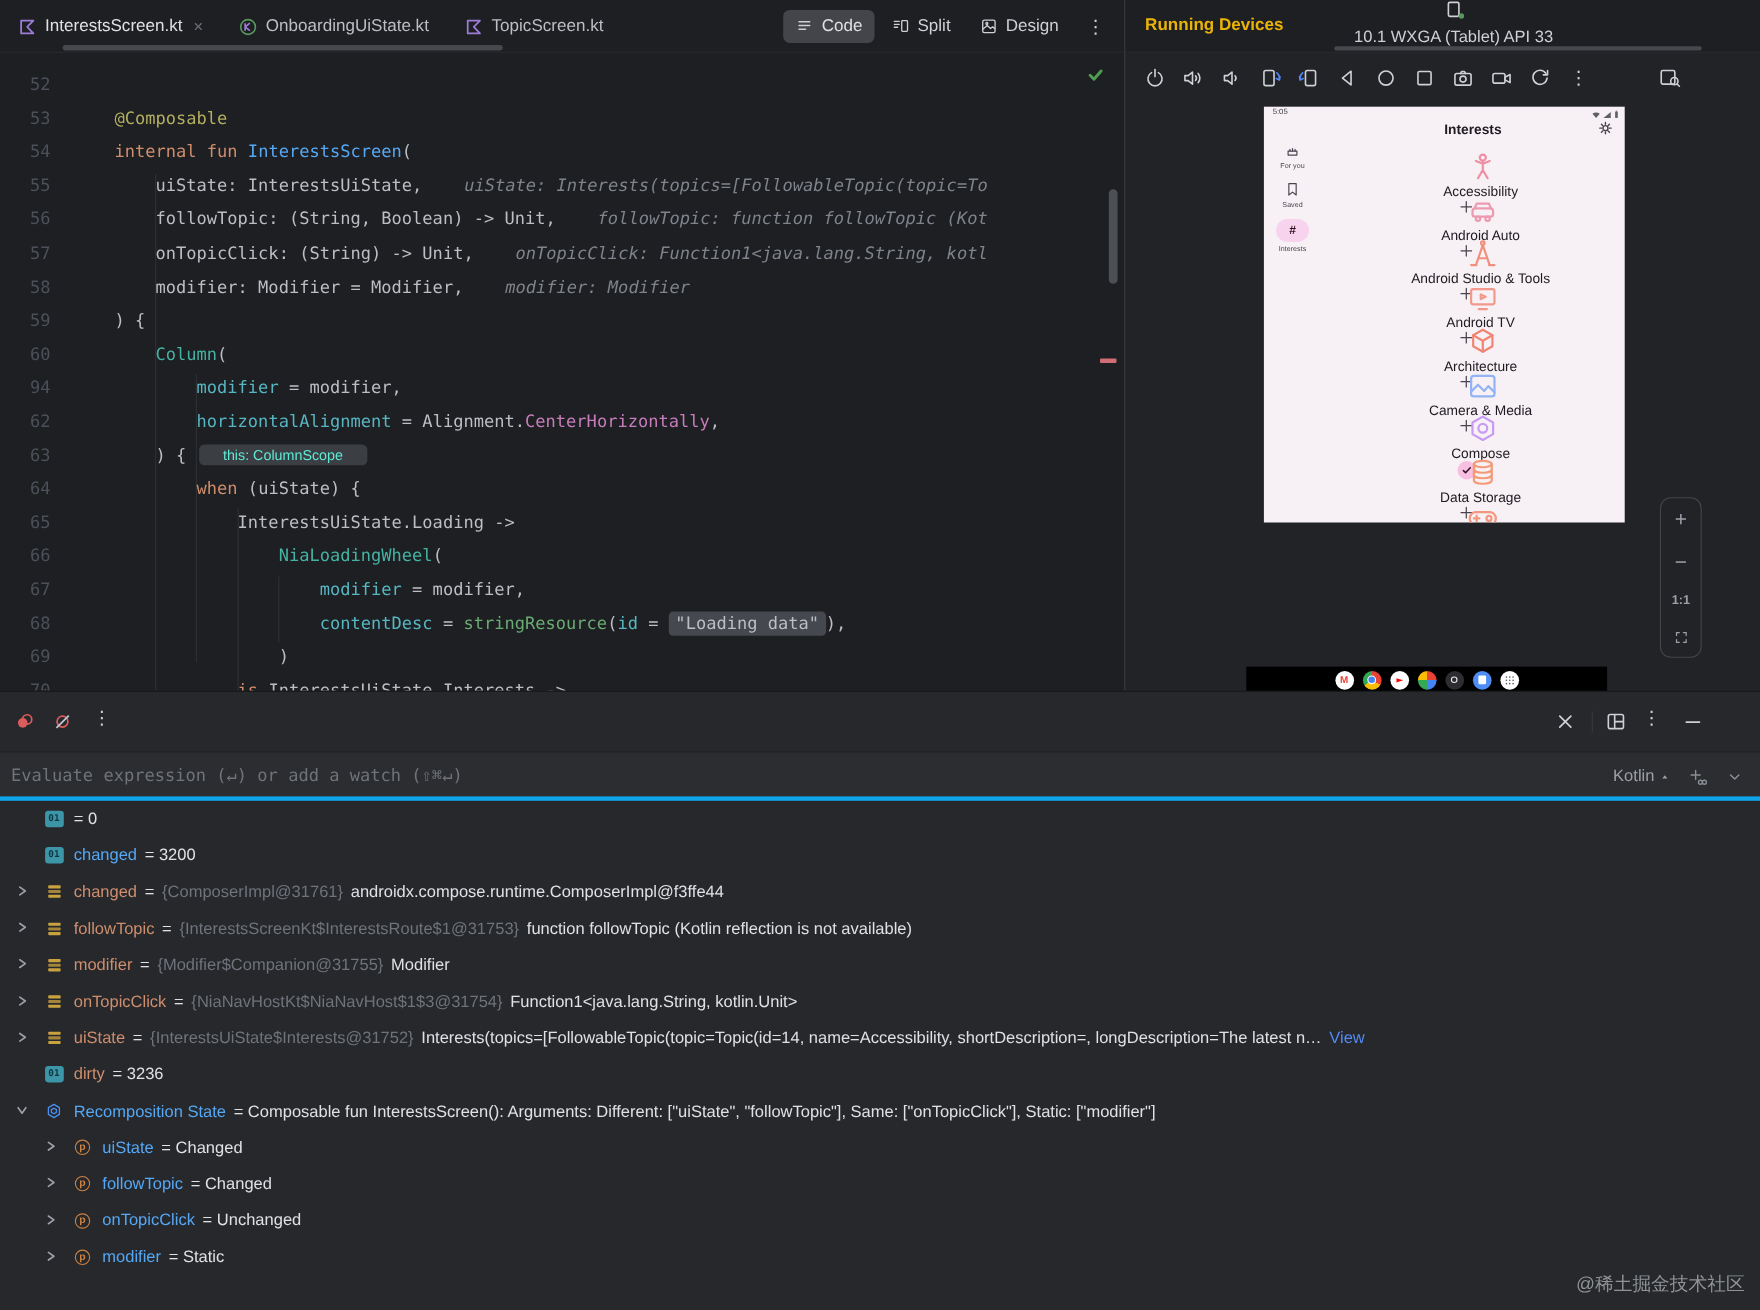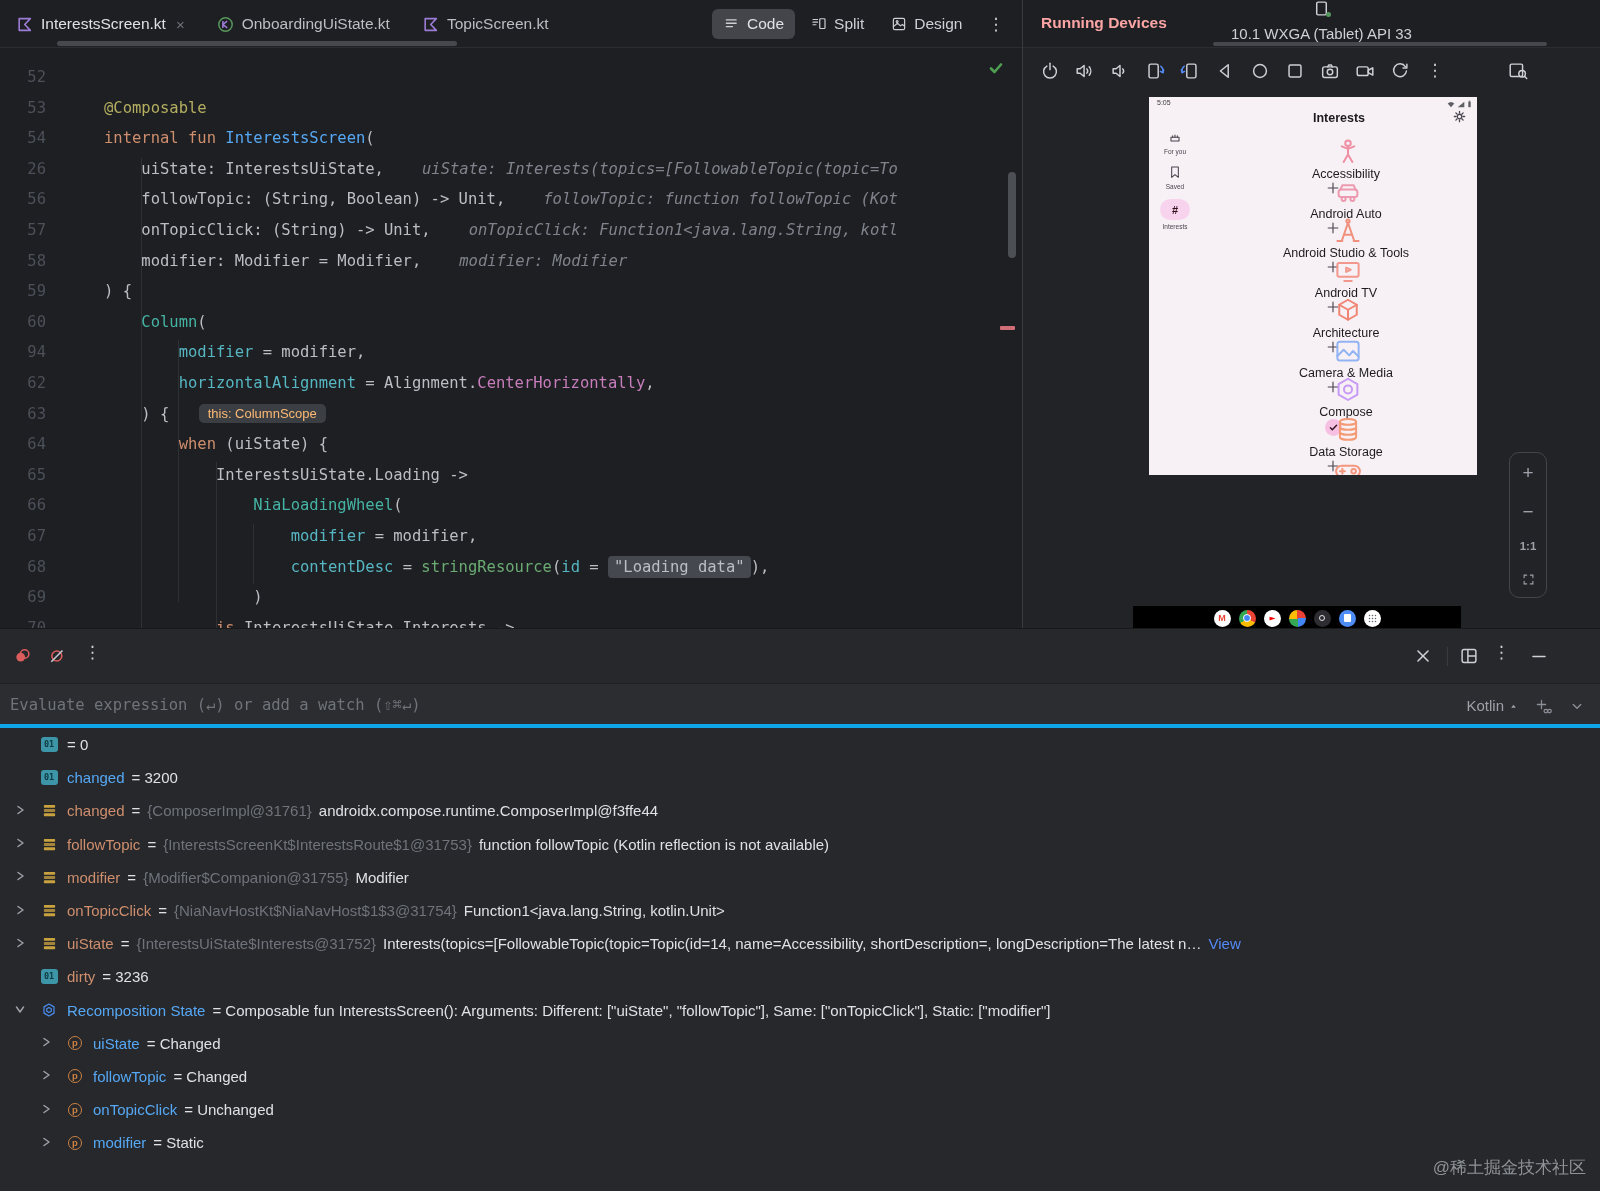--- a/index.html
+++ b/index.html
@@ -14,39 +14,39 @@
   .tab.active{color:#dfe1e5;}
   .tab .fic{width:17px;height:17px;color:#9d7cd8;}
   .tab .x{color:#6f737a;font-size:15px;margin-left:2px;}
   .tab-underline{position:absolute;left:57px;top:41px;width:400px;height:5px;border-radius:3px;background:#46484d;}
   #viewseg{position:absolute;left:712px;top:0;height:48px;display:flex;align-items:center;gap:4px;color:#ced0d6;font-size:15.5px;}
   .segbtn{display:flex;align-items:center;gap:6px;padding:6px 11px;border-radius:6px;}
   .segbtn.sel{background:#43454a;color:#dfe1e5;}
   .segbtn .sic{width:18px;height:18px;color:#ced0d6;}
   .kebab{color:#ced0d6;font-size:17px;letter-spacing:0;padding:0 10px;}
   #rd-header{position:absolute;left:1022px;top:0;width:578px;height:48px;border-left:1px solid #393b40;}
-  #rd-title{position:absolute;left:18px;top:14px;color:#fca5a5;font-size:15.5px;font-weight:700;}
+  #rd-title{position:absolute;left:18px;top:14px;color:#eab308;font-size:15.5px;font-weight:700;}
   #rd-tab{position:absolute;left:200px;top:0;height:48px;display:flex;align-items:center;gap:8px;color:#ced0d6;font-size:15px;padding:0 8px;flex-direction:column;}
   .devic{width:17px;height:17px;color:#ced0d6;position:relative;}
   .devic .dot{position:absolute;right:-1px;bottom:0;width:5px;height:5px;border-radius:50%;background:#57965c;}
   #rd-tab .x{color:#6f737a;margin-left:58px;}
   #rd-scroll{position:absolute;left:190px;top:42px;width:334px;height:4px;border-radius:2px;background:#46484d;}
 
   
   #editor{position:absolute;left:0;top:48px;width:1022px;height:580px;background:#1e1f22;overflow:hidden;
     font-family:"DejaVu Sans Mono",monospace;font-size:15.5px;}
   #code-lines{position:absolute;left:0;top:14px;width:1400px;}
   .cl{height:30.6px;line-height:30.6px;white-space:pre;display:flex;}
   .ln{display:inline-block;width:46px;text-align:right;color:#4b5059;flex:none;}
   .code{margin-left:58px;color:#bcbec4;}
   .s-ann{color:#b3ae60}.s-kw{color:#cf8e6d}.s-fn{color:#56a8f5}.s-call{color:#45b3a4}
   .s-arg{color:#56b6c2}.s-prop{color:#c77dbb}.s-str{color:#6aab73}.s-txt{color:#bcbec4}
   .s-strchip{background:#45484e;border-radius:4px;padding:2px 6px;color:#bcbec4;}
-  .inlay-chip{display:inline-block;background:#3b3e43;border-radius:5px;padding:2px 9px;margin-left:20px;
-    font-family:"Liberation Sans",sans-serif;font-size:13px;color:#fdba74;line-height:normal;vertical-align:1px;}
+  .inlay-chip{display:inline-block;background:#3b3e43;border-radius:5px;padding:2px 22px;margin-left:2px;
+    font-family:"Liberation Sans",sans-serif;font-size:13px;color:#5eead4;line-height:normal;vertical-align:1px;}
   .hint{font-style:italic;color:#7f838c;margin-left:38px;}
   .guide{position:absolute;width:1px;background:#2e3034;}
   #ed-check{position:absolute;right:18px;top:12px;width:16px;height:16px;color:#4f9f53;}
   #ed-scrollthumb{position:absolute;right:6px;top:124px;width:8px;height:86px;border-radius:4px;background:#4c4f54;}
   #ed-caretmark{position:absolute;right:7px;top:278px;width:15px;height:4px;background:#d16d76;border-radius:1px;}
 
   
   #rdpanel{position:absolute;left:1022px;top:48px;width:578px;height:580px;background:#222327;border-left:1px solid #393b40;}
   #dtools{position:absolute;left:16px;top:12px;display:flex;gap:13px;align-items:center;}
   .dtool{width:22px;height:22px;color:#ced0d6;}
@@ -190,21 +190,21 @@
 
 <div id="editor">
   <div class="guide" style="left:141px;top:110px;bottom:0;"></div>
   <div class="guide" style="left:178px;top:292px;height:262px;"></div>
   <div class="guide" style="left:216px;top:414px;height:166px;"></div>
   <div class="guide" style="left:253px;top:476px;height:60px;"></div>
   <div id="code-lines">
       <div class="cl"><span class="ln">52</span><span class="code"></span></div>
       <div class="cl"><span class="ln">53</span><span class="code"><span class="s-ann">@Composable</span></span></div>
       <div class="cl"><span class="ln">54</span><span class="code"><span class="s-kw">internal fun </span><span class="s-fn">InterestsScreen</span><span class="s-txt">(</span></span></div>
-      <div class="cl"><span class="ln">26</span><span class="code"><span class="s-txt">    uiState: InterestsUiState,</span><span class="hint">uiState: Interests(topics=[FollowableTopic(topic=To</span></span></div>
+      <div class="cl"><span class="ln">55</span><span class="code"><span class="s-txt">    uiState: InterestsUiState,</span><span class="hint">uiState: Interests(topics=[FollowableTopic(topic=To</span></span></div>
       <div class="cl"><span class="ln">56</span><span class="code"><span class="s-txt">    followTopic: (String, Boolean) -&gt; Unit,</span><span class="hint">followTopic: function followTopic (Kot</span></span></div>
       <div class="cl"><span class="ln">57</span><span class="code"><span class="s-txt">    onTopicClick: (String) -&gt; Unit,</span><span class="hint">onTopicClick: Function1&lt;java.lang.String, kotl</span></span></div>
       <div class="cl"><span class="ln">58</span><span class="code"><span class="s-txt">    modifier: Modifier = Modifier,</span><span class="hint">modifier: Modifier</span></span></div>
       <div class="cl"><span class="ln">59</span><span class="code"><span class="s-txt">) {</span></span></div>
       <div class="cl"><span class="ln">60</span><span class="code"><span class="s-txt">    </span><span class="s-call">Column</span><span class="s-txt">(</span></span></div>
       <div class="cl"><span class="ln">94</span><span class="code"><span class="s-txt">        </span><span class="s-arg">modifier</span><span class="s-txt"> = modifier,</span></span></div>
       <div class="cl"><span class="ln">62</span><span class="code"><span class="s-txt">        </span><span class="s-arg">horizontalAlignment</span><span class="s-txt"> = Alignment.</span><span class="s-prop">CenterHorizontally</span><span class="s-txt">,</span></span></div>
       <div class="cl"><span class="ln">63</span><span class="code"><span class="s-txt">    ) { </span><span class="inlay-chip">this: ColumnScope</span></span></div>
       <div class="cl"><span class="ln">64</span><span class="code"><span class="s-txt">        </span><span class="s-kw">when </span><span class="s-txt">(uiState) {</span></span></div>
       <div class="cl"><span class="ln">65</span><span class="code"><span class="s-txt">            InterestsUiState.Loading -&gt;</span></span></div>

